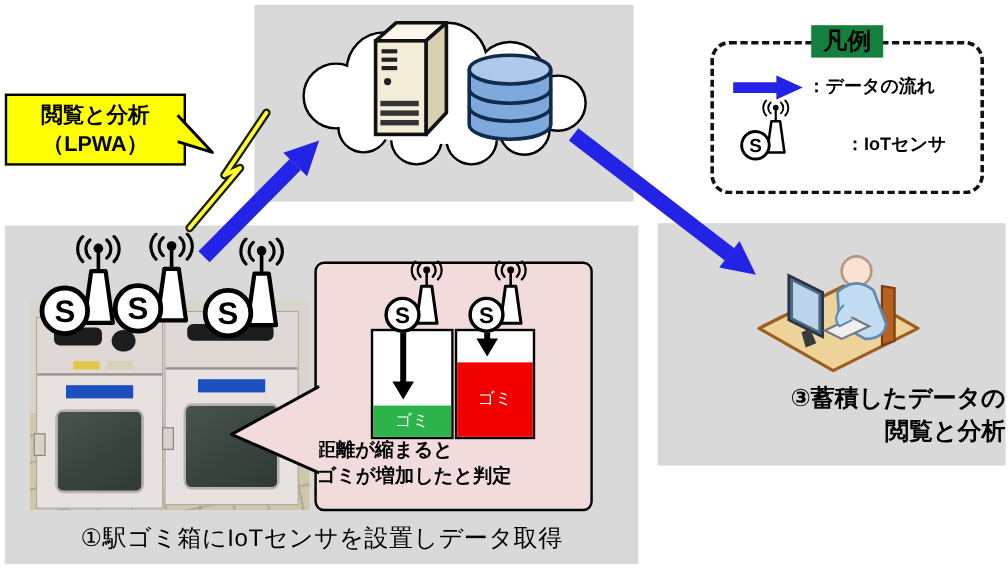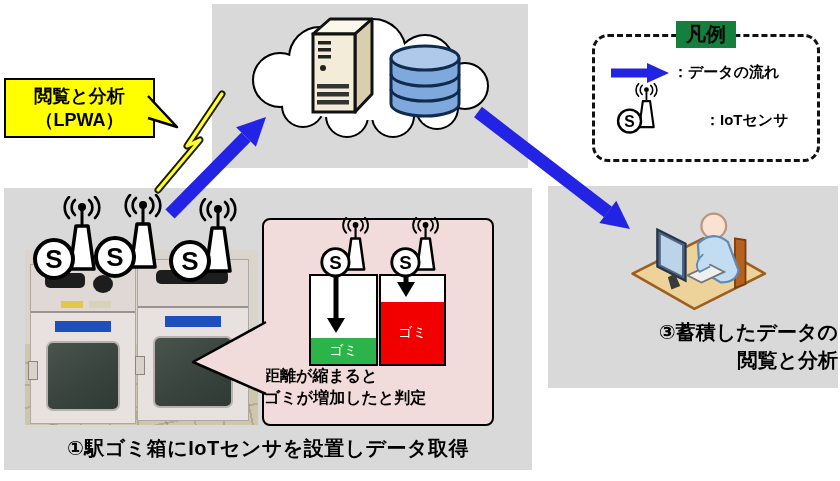--- a/index.html
+++ b/index.html
@@ -21,21 +21,21 @@
   .legend-label.l1{top:26px;}
   .legend-label.l2{top:74px;margin-left:32px;}
   .legend-sensor{position:absolute;left:20px;top:46px;width:46px;height:58px;}
   
   .bubble{position:absolute;left:4px;top:78px;width:147px;height:56px;background:#FFFF00;
           border:2.5px solid #000;display:flex;flex-direction:column;justify-content:center;
           text-align:center;font-size:18px;font-weight:bold;line-height:1.35;z-index:5;}
   
   .station-box{left:4px;top:188px;width:528px;height:282px;}
   .caption{position:absolute;left:0;right:0;bottom:8px;text-align:center;
-           font-size:20px;font-weight:bold;letter-spacing:0.5px;}
+           font-size:20px;font-weight:normal;letter-spacing:0.5px;}
   
   .photo{position:absolute;left:21px;top:62px;width:233px;height:175px;
          background:linear-gradient(#DAD5CB 0 54%,#CFC7AC 54% 100%);overflow:hidden;z-index:10;}
   .floor{position:absolute;left:0;right:0;bottom:0;height:46%;
          background:
            repeating-linear-gradient(78deg,rgba(255,255,255,0) 0 26px,rgba(125,112,88,.35) 26px 28px),
            repeating-linear-gradient(-12deg,rgba(255,255,255,0) 0 20px,rgba(125,112,88,.3) 20px 22px);}
   .bin{position:absolute;background:#E7E1E0;border:1px solid #AFA7A4;}
   .bin.b1{left:5px;top:14px;width:104px;height:158px;}
   .bin.b2{left:112px;top:9px;width:110px;height:160px;}

